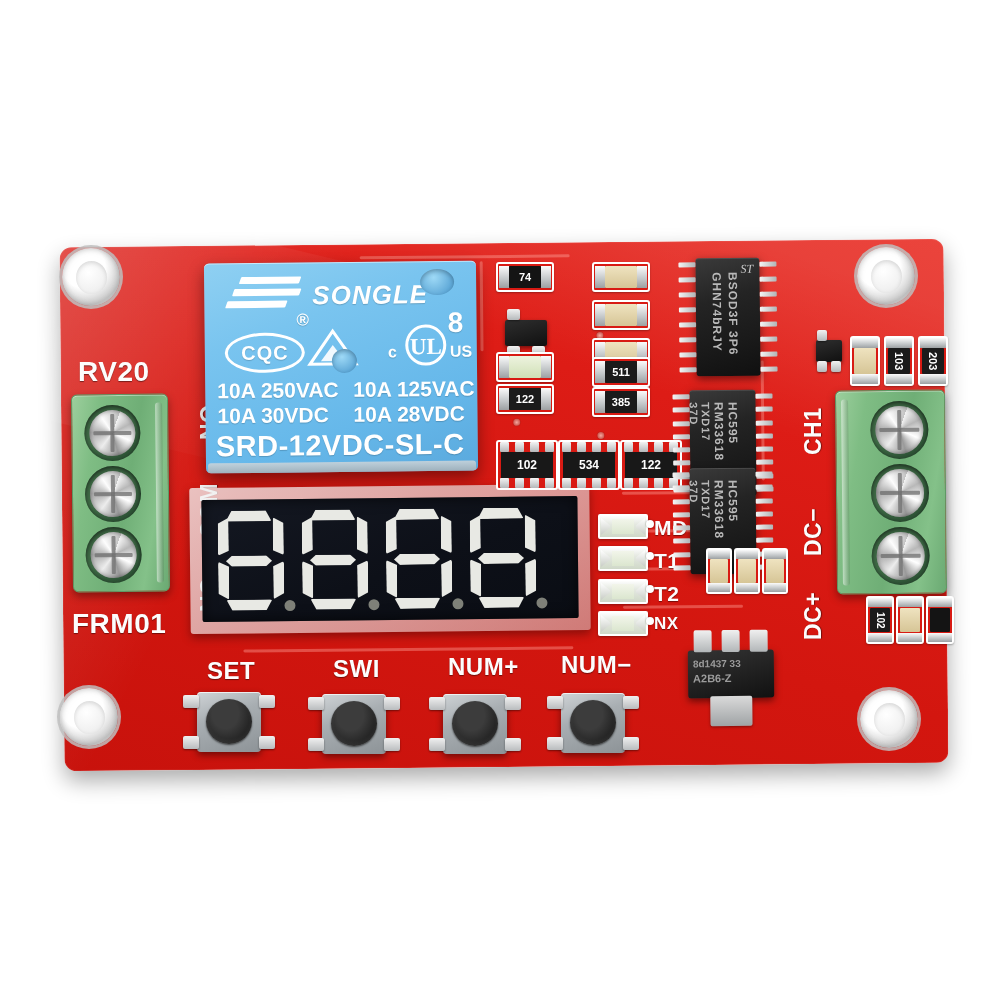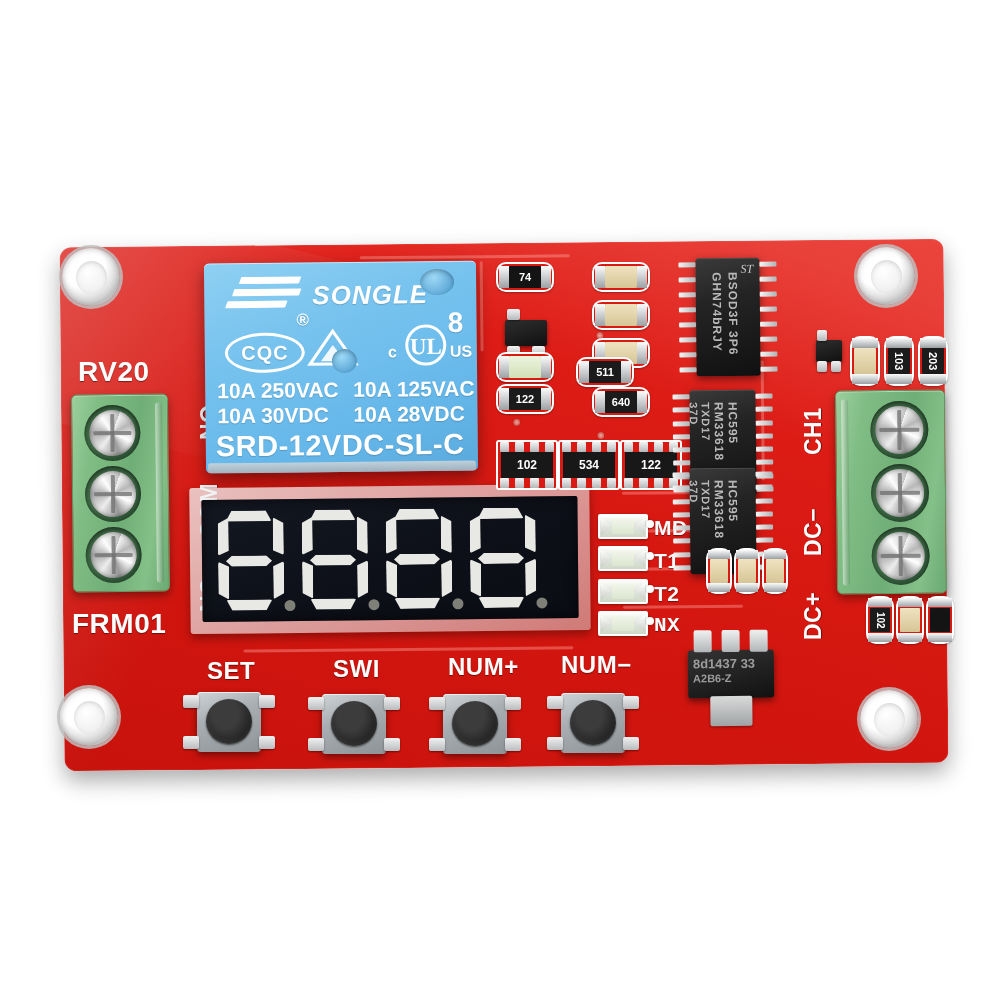--- a/index.html
+++ b/index.html
@@ -125,21 +125,21 @@
     box-shadow:0 3px 7px rgba(0,0,0,.45), inset 0 1px 0 rgba(255,255,255,.7);}
   .btn .cap{position:absolute;left:9px;top:7px;width:46px;height:45px;border-radius:50%;
     background:radial-gradient(ellipse at 42% 32%, #3c3c3c 0 35%, #232323 70%, #151515 100%);
     box-shadow:inset 0 -2px 4px rgba(255,255,255,.08), 0 1px 2px rgba(0,0,0,.6);}
   .btn .lug{position:absolute;width:16px;height:13px;border-radius:2px;
     background:linear-gradient(180deg,#f0f0f0,#b9bcbe);box-shadow:0 1px 2px rgba(0,0,0,.45);}
   .btn .lug.tl{left:-14px;top:3px;} .btn .lug.bl{left:-14px;bottom:3px;}
   .btn .lug.tr{right:-14px;top:3px;} .btn .lug.br{right:-14px;bottom:3px;}
 
   
-  .smd{position:absolute;border:2px solid #ffffff;border-radius:10px;
+  .smd{position:absolute;border:2px solid #ffffff;border-radius:3px;
     background:#d81a13;box-shadow:0 1px 2px rgba(0,0,0,.3);}
   .smd .body{position:absolute;left:20%;right:20%;top:8%;bottom:8%;border-radius:1px;
     display:flex;align-items:center;justify-content:center;
     font-family:"Liberation Sans",sans-serif;color:#fff;font-weight:700;}
   .smd .cap-l,.smd .cap-r{position:absolute;top:6%;bottom:6%;width:20%;
     background:linear-gradient(180deg,#fbfbfb,#c2c6c8 60%,#9ca0a2);}
   .smd .cap-l{left:1%;} .smd .cap-r{right:1%;}
   .res .body{background:#1b1b1b;}
   .cap-c .body{background:linear-gradient(180deg,#efe3c0,#d6c596);}
   .led-s .body{background:linear-gradient(180deg,#eef3df,#cfe0b6);}
@@ -238,21 +238,21 @@
   <div class="silk rot" style="left:800px;top:640px;font-size:23px;">DC+</div>
 
   <div class="silk" style="left:207px;top:657px;font-size:24px;">SET</div>
   <div class="silk" style="left:333px;top:655px;font-size:24px;">SWI</div>
   <div class="silk" style="left:448px;top:653px;font-size:24px;">NUM+</div>
   <div class="silk" style="left:561px;top:651px;font-size:24px;">NUM−</div>
 
   <div class="silk" style="left:654px;top:516px;font-size:21px;">MD</div>
   <div class="silk" style="left:654px;top:549px;font-size:21px;">T1</div>
   <div class="silk" style="left:654px;top:582px;font-size:21px;">T2</div>
-  <div class="silk" style="left:654px;top:614px;font-size:21px;font-family:Liberation Mono, monospace;">NX</div>
+  <div class="silk" style="left:654px;top:614px;font-size:17px;">NX</div>
 
   <div class="term" style="left:72px;top:394px;width:95px;height:196px;transform:rotate(-0.6deg);">
     <div class="ridge" style="right:5px;"></div>
     <div class="screw" style="left:12px;top:10px;width:56px;height:56px;">
       <div class="metal"></div>
         <div class="cross"></div>
         <div class="cross2"></div>
     </div>
     <div class="screw" style="left:12px;top:71px;width:56px;height:56px;">
       <div class="metal"></div>
@@ -445,29 +445,29 @@
   <div class="smd cap-c" style="left:592px;top:300px;width:54px;height:26px;">
     <div class="cap-l"></div>
       <div class="cap-r"></div>
       <div class="body"></div>
   </div>
   <div class="smd cap-c" style="left:592px;top:338px;width:54px;height:26px;">
     <div class="cap-l"></div>
       <div class="cap-r"></div>
       <div class="body"></div>
   </div>
-  <div class="smd res" style="left:576px;top:357px;width:54px;height:26px;">
+  <div class="smd res" style="left:592px;top:357px;width:54px;height:26px;">
     <div class="cap-l"></div>
       <div class="cap-r"></div>
     <div class="body" style="font-size:11px;">511</div>
   </div>
   <div class="smd res" style="left:592px;top:387px;width:54px;height:26px;">
     <div class="cap-l"></div>
       <div class="cap-r"></div>
-    <div class="body" style="font-size:11px;">640</div>
+    <div class="body" style="font-size:11px;">385</div>
   </div>
 
   <div class="rnet" style="left:496px;top:440px;width:58px;height:46px;">
     <div class="pins t">
         <s></s>
         <s></s>
         <s></s>
         <s></s>
       </div>
     <div class="blk" style="font-size:12px;">102</div>
@@ -642,19 +642,19 @@
     <div class="cap-l" style="left:1%;right:auto;top:1%;bottom:auto;width:98%;height:20%;"></div>
     <div class="cap-r" style="right:auto;left:1%;bottom:1%;top:auto;width:98%;height:20%;"></div>
     <div class="body" style="left:8%;right:8%;top:22%;bottom:22%;"></div>
   </div>
 
   <div id="reg">
     <div class="pin" style="left:6px;"></div>
     <div class="pin" style="left:34px;"></div>
     <div class="pin" style="left:62px;"></div>
     <div class="mark">
-      <div style="font-size:13px;">8d1437 33</div>
+      <div style="font-size:10px;">8d1437 33</div>
       <div style="font-size:11px;">A2B6-Z</div>
     </div>
     <div class="tab"></div>
   </div>
 
 </div>
 
 </body></html>

